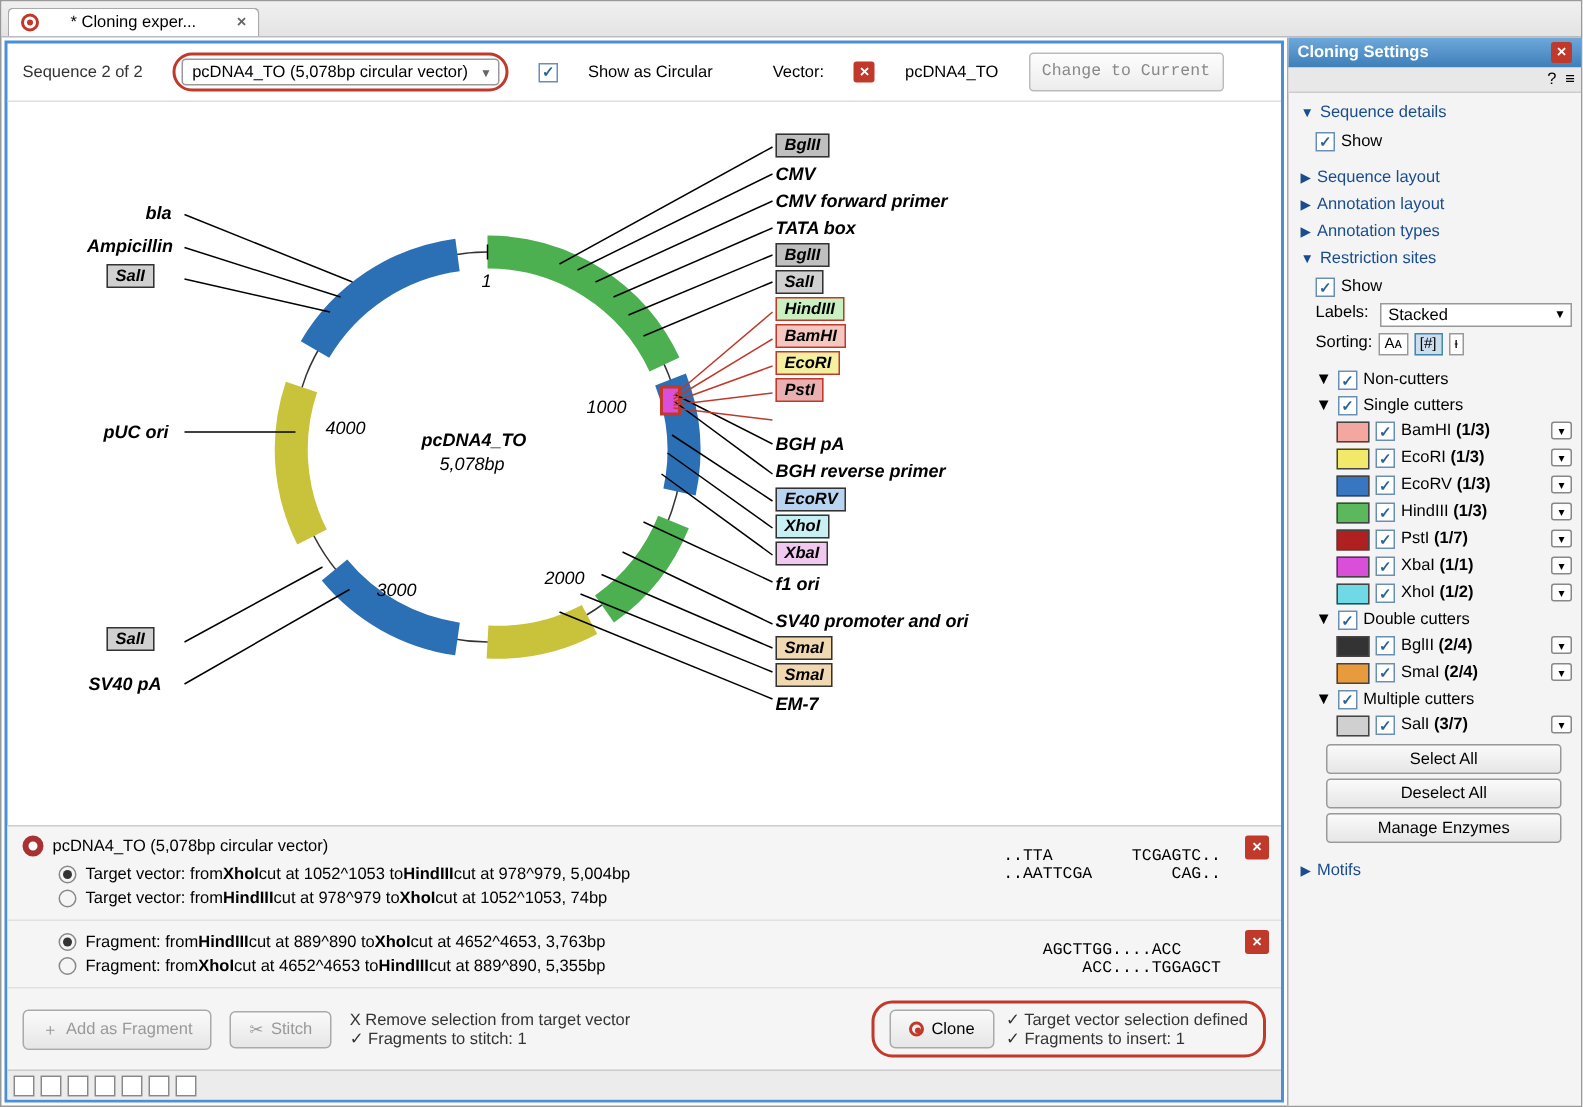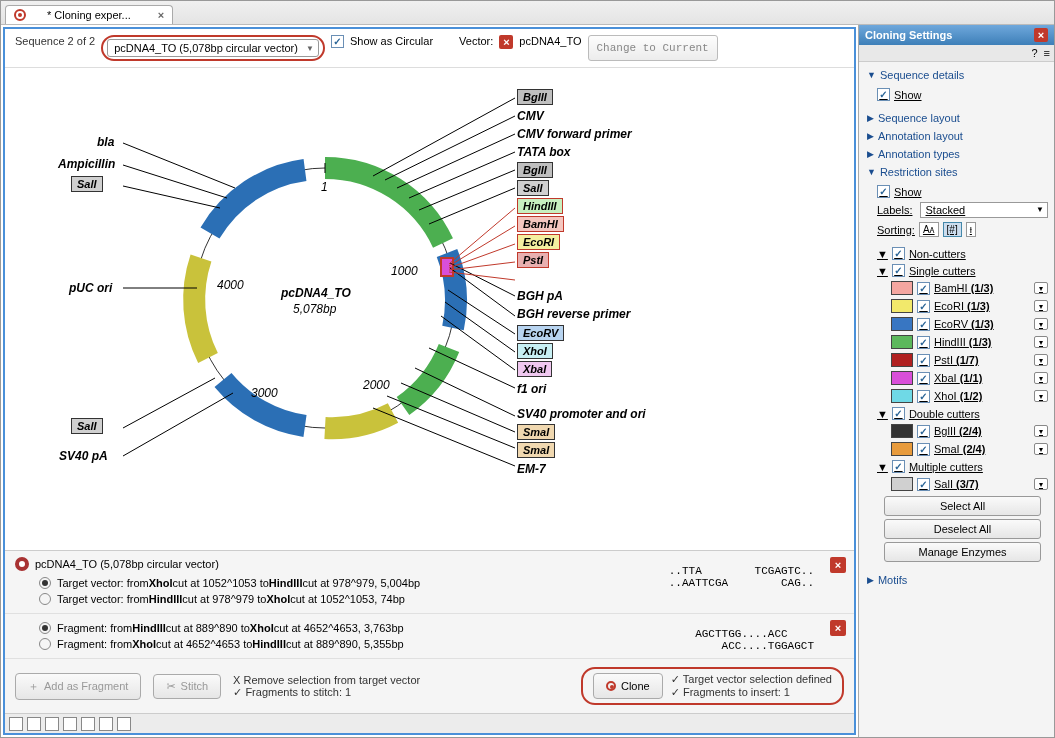--- a/index.html
+++ b/index.html
@@ -5,21 +5,21 @@
 * { box-sizing: border-box; margin: 0; padding: 0; font-family: Tahoma, Arial, sans-serif; font-size: 11px; }
 body { background: #f0f0f0; width: 1055px; height: 738px; overflow: hidden; position: relative; }
 .window { background: #fff; border: 1px solid #999; width: 1055px; height: 738px; display: flex; flex-direction: column; }
 .tabbar { background: linear-gradient(#f0f0f0,#e4e4e4); border-bottom: 1px solid #bbb; display: flex; height: 24px; align-items: flex-end; }
 .tab { background: #fff; border: 1px solid #aaa; border-bottom: none; border-radius: 4px 4px 0 0; padding: 3px 8px; margin-left: 4px; display: flex; align-items: center; gap: 21px; }
 .tab-icon { width: 12px; height: 12px; border-radius: 50%; border: 2px solid #c0392b; position: relative; }
 .tab-icon::after { content: ''; position: absolute; top: 2px; left: 2px; width: 4px; height: 4px; background: #c0392b; border-radius: 50%; }
 .tab-close { color: #666; font-weight: bold; cursor: pointer; margin-left: 6px; }
 .body-row { display: flex; flex: 1; min-height: 0; }
 .main-pane { flex: 1; display: flex; flex-direction: column; border: 2px solid #4a90d9; margin: 2px; background: #fff; min-width: 0; }
-.toolbar { display: flex; gap: 6px; padding: 6px 10px; border-bottom: 1px solid #ddd; }
+.toolbar { display: flex; align-items: center; gap: 20px; padding: 6px 10px; border-bottom: 1px solid #ddd; }
 .seq-label { color: #333; }
 .dropdown { border: 1px solid #999; background: #fff; padding: 2px 20px 2px 6px; border-radius: 3px; position: relative; }
 .dropdown::after { content: '▼'; font-size: 8px; position: absolute; right: 4px; top: 4px; color: #666; }
 .highlight-oval { border: 2px solid #c0392b; border-radius: 14px; padding: 2px 4px; display: inline-flex; }
 .checkbox { width: 13px; height: 13px; border: 1px solid #6a8fb5; background: #fff; display: inline-flex; align-items: center; justify-content: center; }
 .checkbox.checked::after { content: '✓'; color: #2a6496; font-size: 10px; font-weight: bold; }
 .x-badge { width: 14px; height: 14px; background: #c0392b; color: #fff; display: inline-flex; align-items: center; justify-content: center; border-radius: 2px; font-weight: bold; }
 .btn-flat { border: 1px solid #bbb; background: linear-gradient(#fdfdfd,#ececec); padding: 6px 8px; border-radius: 3px; color: #888; font-family: Liberation Mono, monospace; }
 .plasmid-area { flex: 1; position: relative; overflow: hidden; }
 .plasmid-svg { position: absolute; left: 0; top: 0; }
@@ -41,21 +41,21 @@
 .statusbar { background: #ececec; border-top: 1px solid #ccc; height: 20px; display: flex; align-items: center; padding: 0 4px; gap: 4px; }
 .sb-icon { width: 14px; height: 14px; border: 1px solid #888; background: #fff; }
 .side-pane { width: 196px; background: #f4f4f4; border-left: 1px solid #aaa; display: flex; flex-direction: column; }
 .side-title { background: linear-gradient(#6fa8dc,#3d7fb8); color: #fff; padding: 3px 6px; display: flex; align-items: center; justify-content: space-between; font-weight: bold; }
 .side-title .x { width: 14px; height: 14px; background: #c0392b; color: #fff; display: flex; align-items: center; justify-content: center; border-radius: 2px; }
 .side-tools { background: #e8e8e8; padding: 2px 4px; display: flex; justify-content: flex-end; gap: 6px; border-bottom: 1px solid #ccc; }
 .side-body { flex: 1; overflow-y: auto; padding: 4px 2px; }
 .accordion { padding: 3px 6px; color: #1a4d8f; cursor: pointer; display: flex; align-items: center; gap: 4px; }
 .accordion .tri { font-size: 9px; }
 .acc-content { padding: 2px 4px 6px 16px; }
-.side-row { display: flex; align-items: center; gap: 4px; padding: 2px 0; text-decoration: underline; }
+.side-row { display: flex; align-items: flex-start; gap: 4px; padding: 2px 0; }
 .swatch { width: 22px; height: 14px; border: 1px solid #444; }
 .sel-all-btn { display: block; width: 92%; margin: 3px auto; border: 1px solid #999; background: linear-gradient(#fafafa,#e6e6e6); padding: 3px; border-radius: 3px; text-align: center; }
 .small-dd { border: 1px solid #999; padding: 1px 16px 1px 4px; position: relative; background: #fff; }
 .small-dd::after { content: '▼'; position: absolute; right: 3px; top: 2px; font-size: 8px; }
 .sort-btn { border: 1px solid #999; background: #fff; padding: 1px 3px; font-size: 10px; }
 .sort-btn.active { background: #cde; border-color: #48a; }
 .enzyme-count-dd { border: 1px solid #888; width: 14px; height: 12px; display: inline-flex; align-items: center; justify-content: center; font-size: 8px; background: #fff; border-radius: 2px; }
 </style>
 </head>
 <body>

